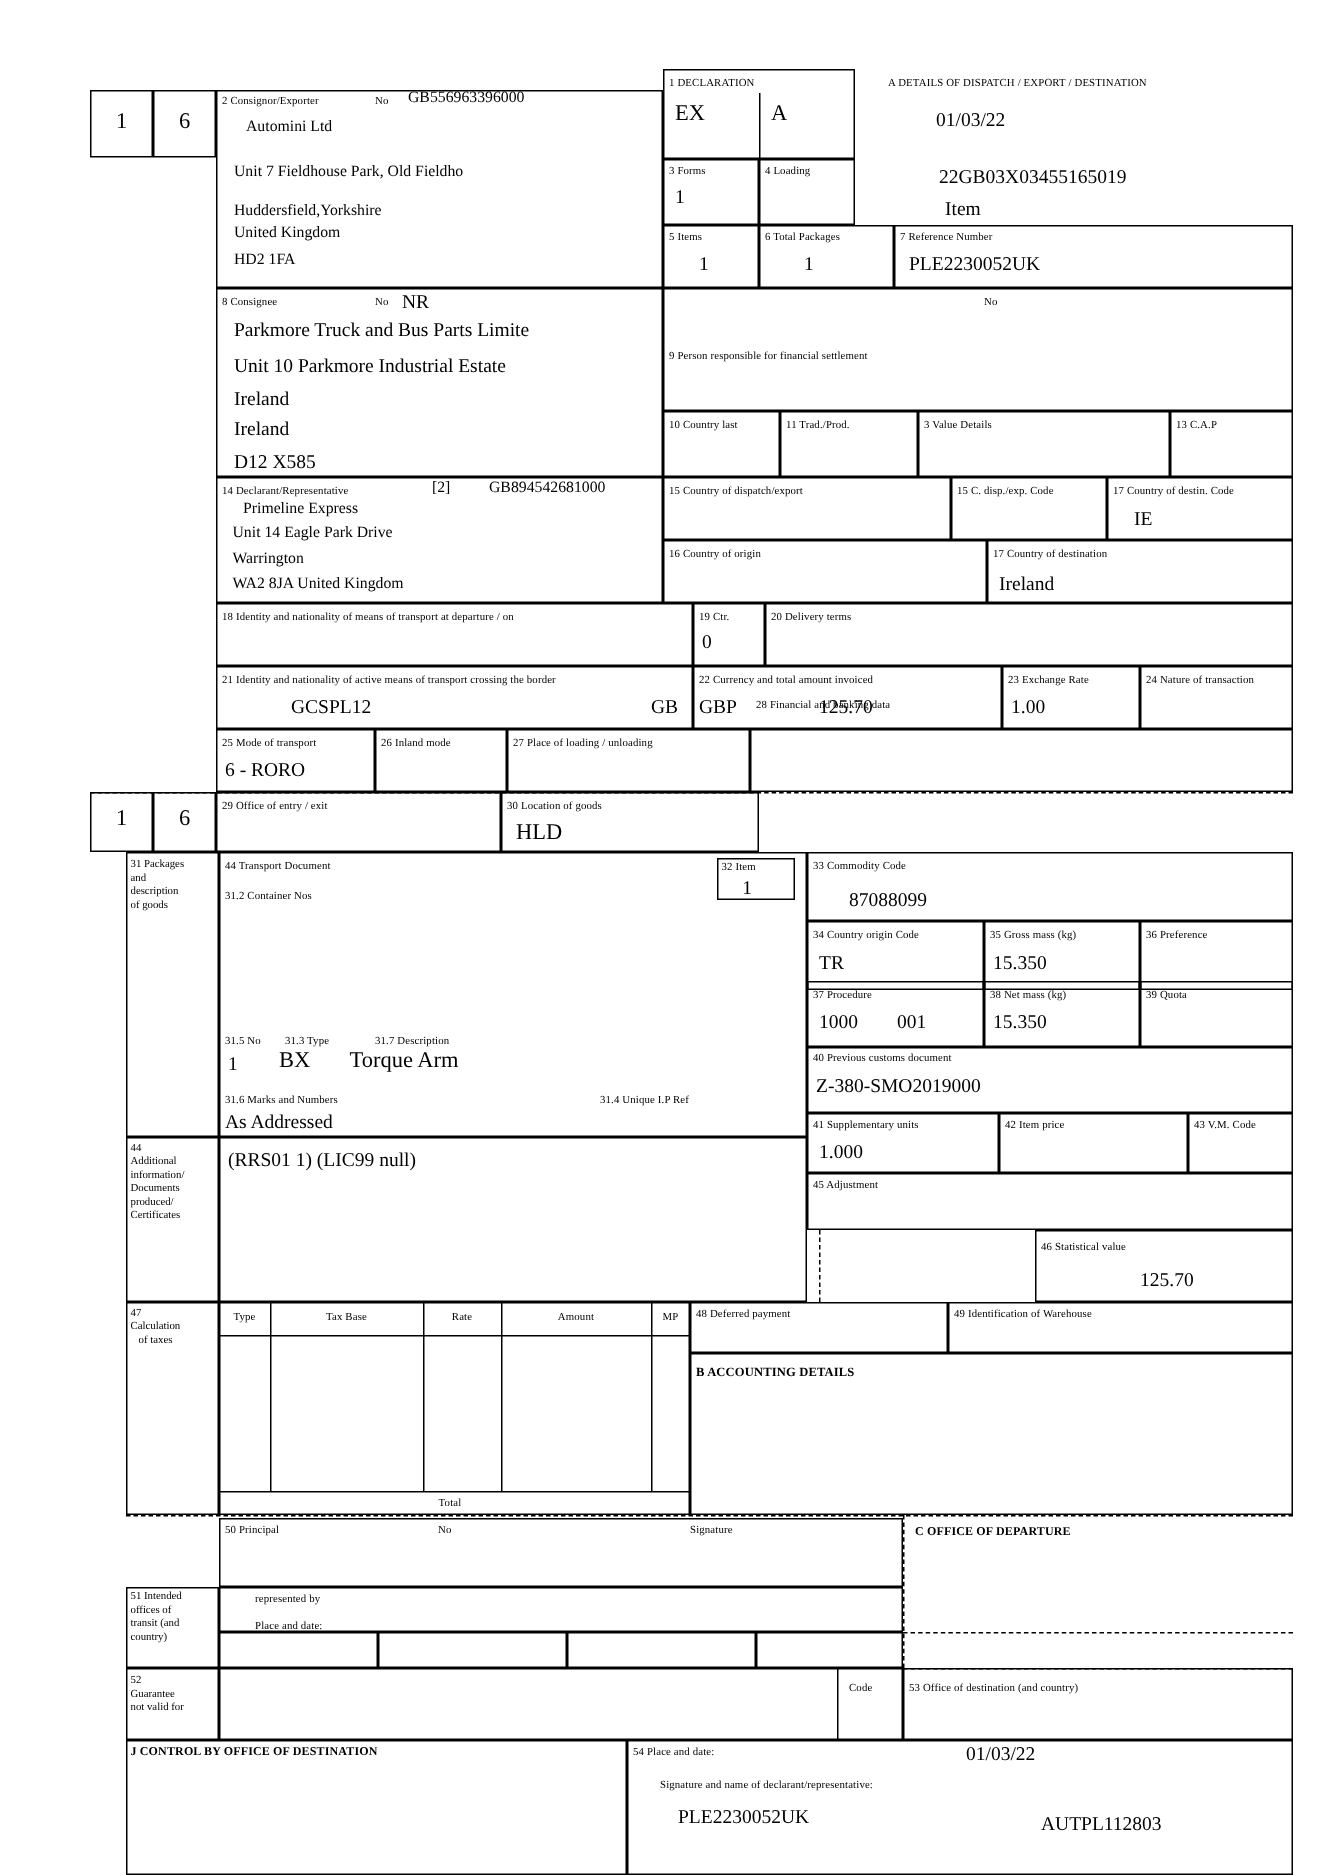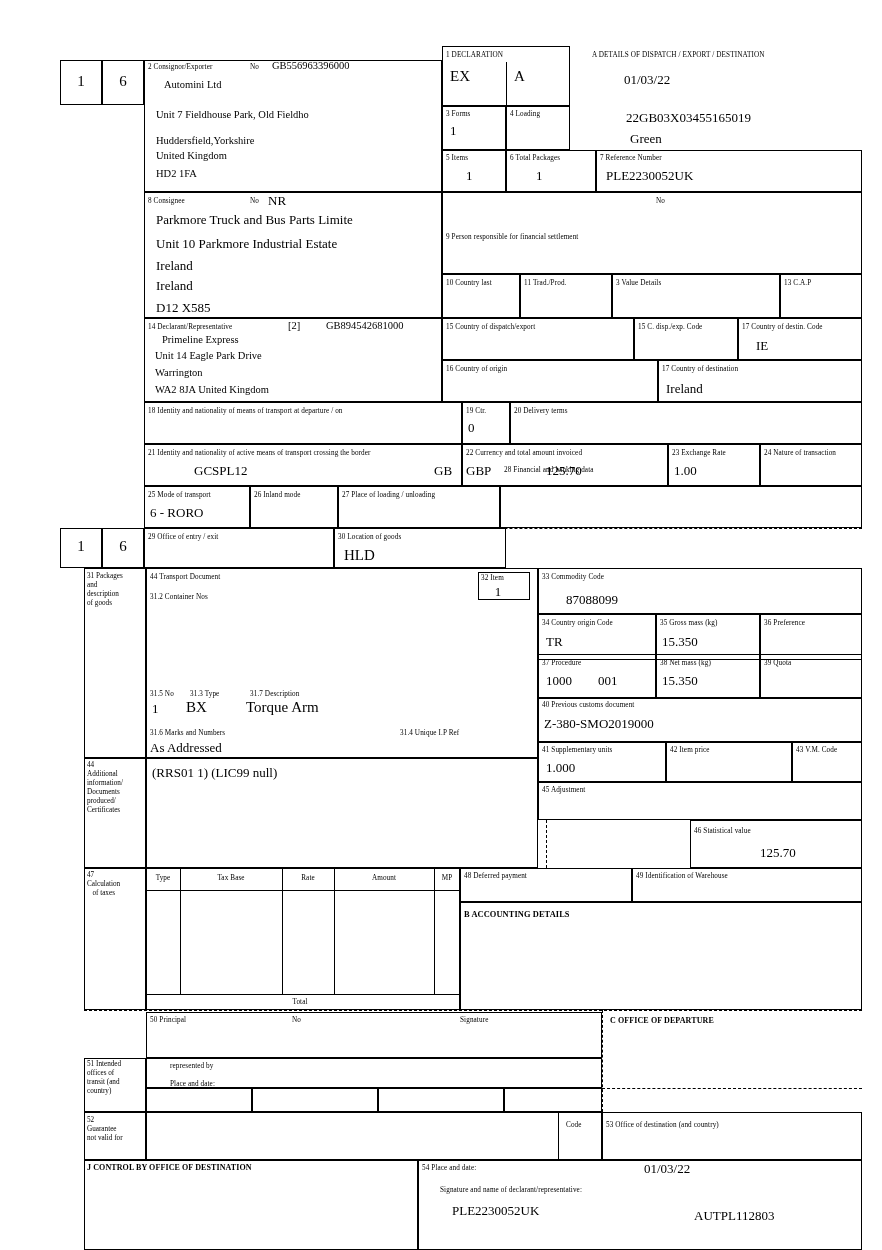--- a/index.html
+++ b/index.html
@@ -86,21 +86,21 @@
 
   <div class="box" style="left:442px; top:46px; width:128px; height:60px;"></div>
   <div class="lbl" style="left:446px; top:51px;">1 DECLARATION</div>
   <div class="val val-xl" style="left:450px; top:68px;">EX</div>
   <div class="val val-xl" style="left:514px; top:68px;">A</div>
   <div class="line-v" style="left:506px; top:62px; height:44px;"></div>
 
   <div class="lbl" style="left:592px; top:51px;">A   DETAILS OF DISPATCH / EXPORT / DESTINATION</div>
   <div class="val val-lg" style="left:624px; top:72px;">01/03/22</div>
   <div class="val val-lg" style="left:626px; top:110px;">22GB03X03455165019</div>
-  <div class="val val-lg" style="left:630px; top:131px;">Green</div>
+  <div class="val val-lg" style="left:630px; top:131px;">Item</div>
 
   <div class="box" style="left:442px; top:106px; width:64px; height:44px;"></div>
   <div class="lbl" style="left:446px; top:110px;">3 Forms</div>
   <div class="val val-lg" style="left:450px; top:123px;">1</div>
   <div class="box" style="left:506px; top:106px; width:64px; height:44px;"></div>
   <div class="lbl" style="left:510px; top:110px;">4 Loading</div>
   <div class="val val-lg" style="left:514px; top:123px;"></div>
 
   <div class="box" style="left:442px; top:150px; width:64px; height:42px;"></div>
   <div class="lbl" style="left:446px; top:154px;">5 Items</div>
@@ -208,21 +208,21 @@
 
   <div class="box" style="left:146px; top:568px; width:392px; height:190px;"></div>
   <div class="lbl" style="left:150px; top:573px;">44 Transport Document</div>
   <div class="lbl" style="left:150px; top:593px;">31.2 Container Nos</div>
 
   <div class="lbl" style="left:150px; top:690px;">31.5 No</div>
   <div class="lbl" style="left:190px; top:690px;">31.3 Type</div>
   <div class="lbl" style="left:250px; top:690px;">31.7 Description</div>
   <div class="val val-lg" style="left:152px; top:701px;">1</div>
   <div class="val val-xl" style="left:186px; top:699px;">BX</div>
-  <div class="val val-xl" style="left:246px; top:699px;">Torque Arm</div>
+  <div class="val val-xl" style="left:233px; top:699px;">Torque Arm</div>
 
   <div class="lbl" style="left:150px; top:729px;">31.6 Marks and Numbers</div>
   <div class="lbl" style="left:400px; top:729px;">31.4 Unique I.P Ref</div>
   <div class="val val-lg" style="left:150px; top:740px;">As Addressed</div>
 
   <div class="box" style="left:478px; top:572px; width:52px; height:28px;"></div>
   <div class="lbl" style="left:481px; top:574px;">32 Item</div>
   <div class="val val-lg ctr" style="left:478px; top:584px; width:40px;">1</div>
 
   <div class="box" style="left:538px; top:568px; width:324px; height:46px;"></div>

